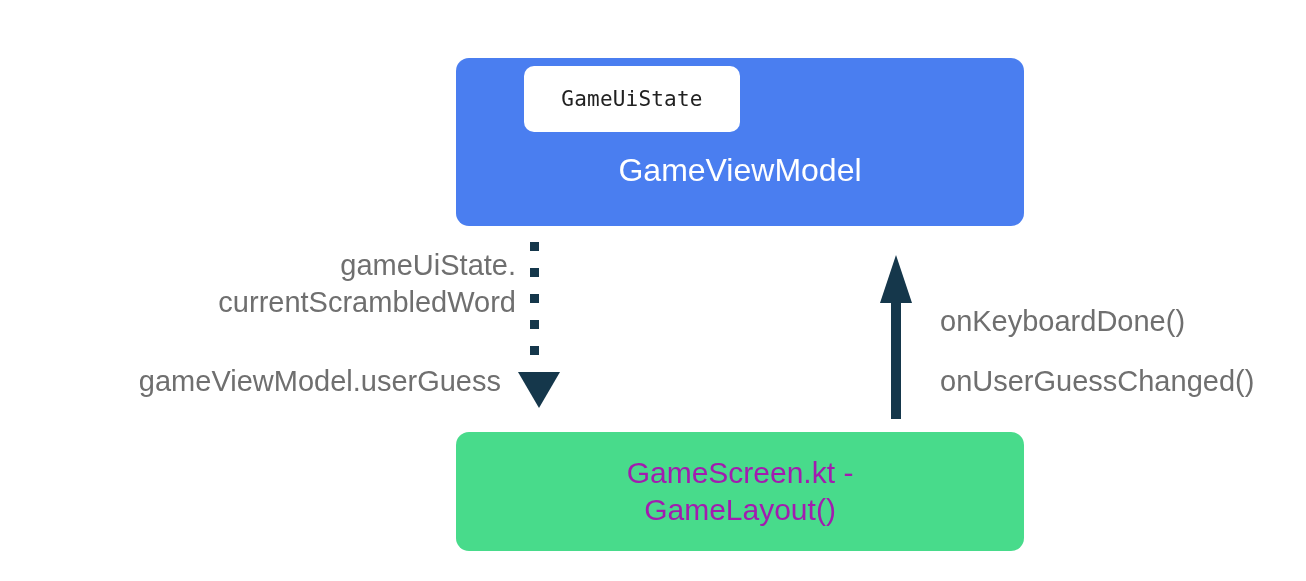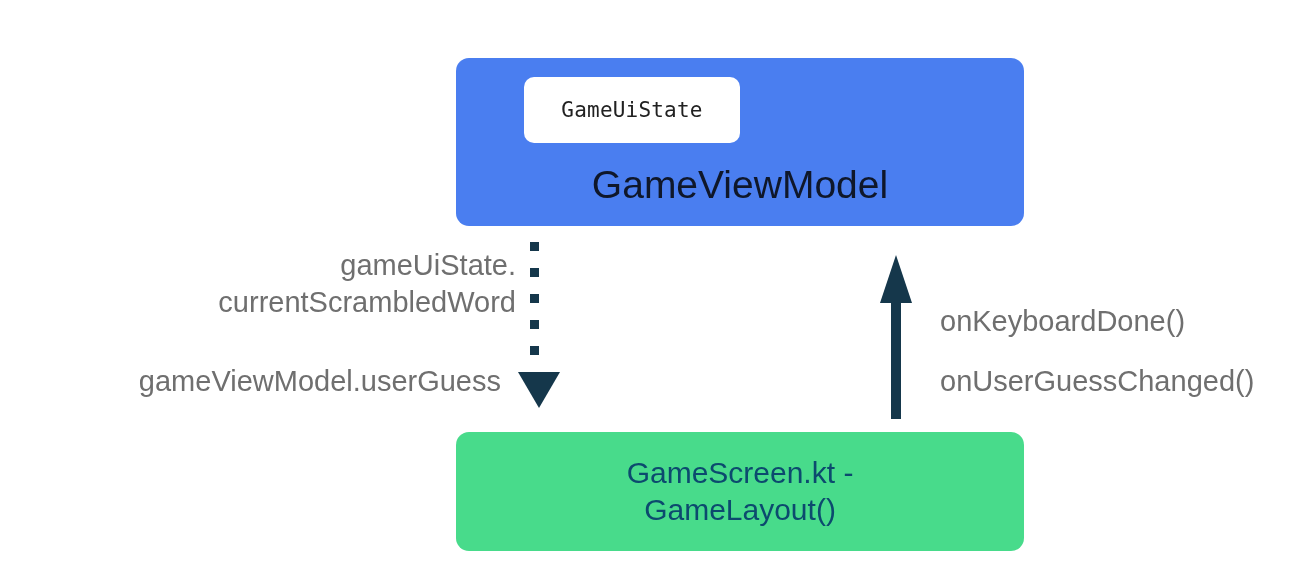--- a/index.html
+++ b/index.html
@@ -29,21 +29,21 @@
     flex-direction: column;
     align-items: center;
   }
 
   #viewmodel-node {
     left: 456px;
     top: 58px;
     width: 568px;
     height: 168px;
     background: #4a7ef0;
-    padding-top: 19px;
+    padding-top: 8px;
   }
 
   #state-chip {
     width: 216px;
     height: 66px;
     background: #ffffff;
     border-radius: 10px;
     display: flex;
     align-items: center;
     justify-content: center;
@@ -53,39 +53,39 @@
   }
   #state-chip-label {
     font-family: "DejaVu Sans Mono", "Liberation Mono", monospace;
     font-size: 21px;
     color: #212121;
     letter-spacing: 0.2px;
     white-space: nowrap;
   }
 
   #viewmodel-title {
-    font-size: 39px;
-    color: #0f172a;
+    font-size: 32px;
+    color: #ffffff;
     font-weight: 400;
     margin-top: 20px;
     text-align: center;
     line-height: 1.15;
   }
 
   #screen-node {
     left: 456px;
     top: 432px;
     width: 568px;
     height: 119px;
     background: #48db8b;
     justify-content: center;
   }
   #screen-title {
     font-size: 30px;
-    color: #0c4a6e;
+    color: #a21caf;
     font-weight: 400;
     text-align: center;
     line-height: 1.22;
     white-space: pre-line;
   }
 
   
   .arrow-svg {
     position: absolute;
     overflow: visible;

